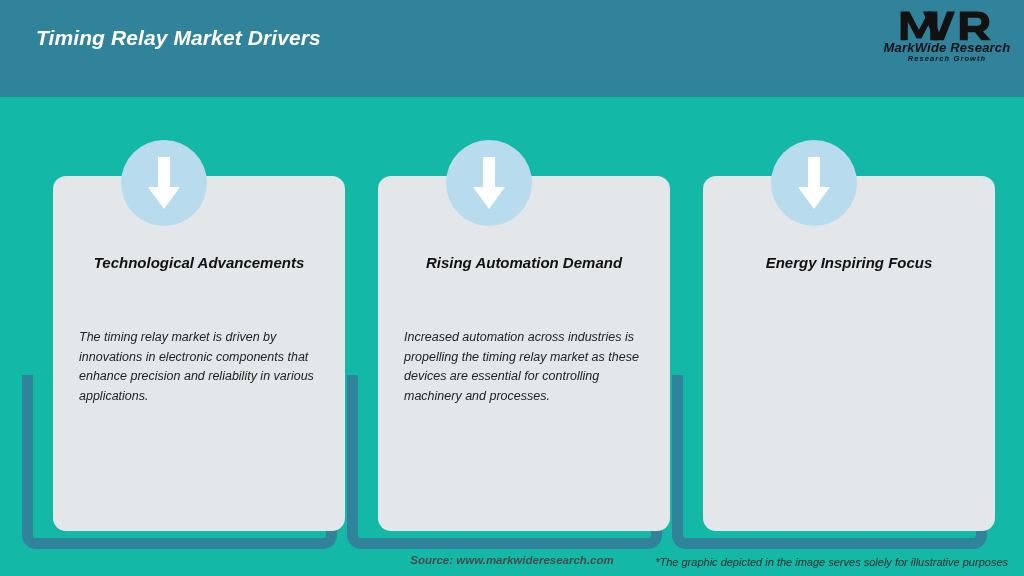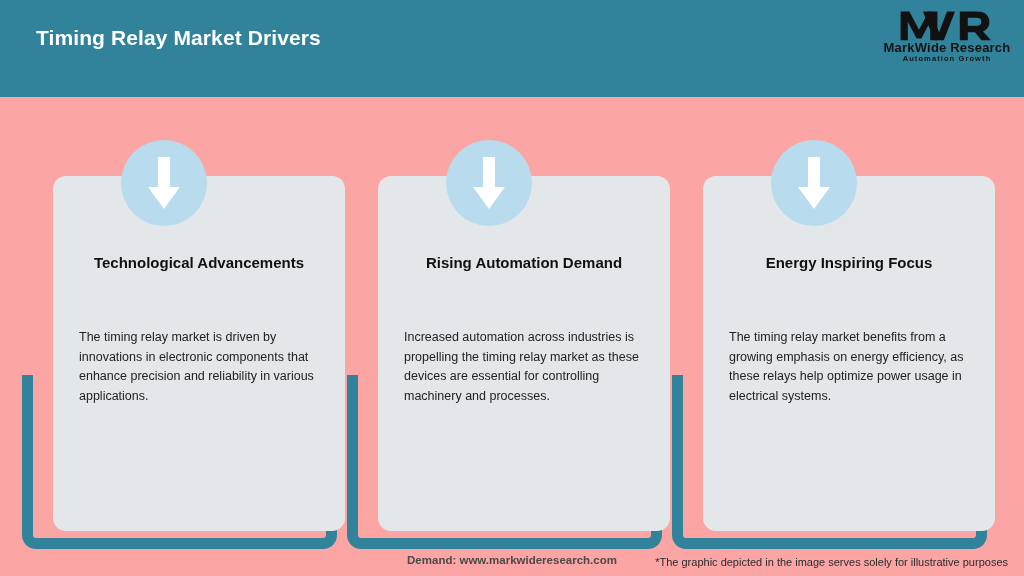--- a/index.html
+++ b/index.html
@@ -9,21 +9,22 @@
     height: 576px;
     background: #ffffff;
     font-family: "Liberation Sans", sans-serif;
     overflow: hidden;
   }
 
   .slide {
     position: relative;
     width: 1024px;
     height: 576px;
-    background: #fca5a5;
+    background: #14b8a6;
+    font-style: italic;
   }
 
   
   .header {
     position: absolute;
     left: 0; top: 0;
     width: 1024px;
     height: 97px;
     background: #31839b;
   }
@@ -192,21 +193,21 @@
         <g fill="#111111">
 
           <polygon points="2,40 2,4 13,4 25,27 37,4 48,4 48,40 39,40 39,17 28,38 22,38 11,17 11,40"></polygon>
 
           <polygon points="30,4 40,4 50,30 60,4 70,4 56,40 44,40"></polygon>
 
           <path d="M76 4 h22 c10 0 15 6 15 13 c0 6 -3 10 -8 12 l10 11 h-12 l-8 -10 h-9 v10 h-10 z m10 8 v10 h11 c4 0 6 -2 6 -5 c0 -3 -2 -5 -6 -5 z"></path>
         </g>
       </svg>
       <div class="logo-name">MarkWide Research</div>
-      <div class="logo-tag">Automation Growth</div>
+      <div class="logo-tag">Research Growth</div>
     </div>
   </div>
 
   <div class="cards">
 
     <div class="col col-0">
       <div class="frame"></div>
       <div class="card">
         <div class="card-heading">Technological Advancements</div>
         <div class="card-body">The timing relay market is driven by innovations in electronic components that enhance precision and reliability in various applications.</div>
@@ -228,28 +229,27 @@
         <svg viewBox="0 0 36 54">
           <polygon points="12,0 24,0 24,30 34,30 18,52 2,30 12,30" fill="#ffffff"></polygon>
         </svg>
       </div>
     </div>
 
     <div class="col col-2">
       <div class="frame"></div>
       <div class="card">
         <div class="card-heading">Energy Inspiring Focus</div>
-        <div class="card-body">The timing relay market benefits from a growing emphasis on energy efficiency, as these relays help optimize power usage in electrical systems.</div>
       </div>
       <div class="badge">
         <svg viewBox="0 0 36 54">
           <polygon points="12,0 24,0 24,30 34,30 18,52 2,30 12,30" fill="#ffffff"></polygon>
         </svg>
       </div>
     </div>
 
   </div>
 
-  <div class="footer-source">Demand: www.markwideresearch.com</div>
+  <div class="footer-source">Source: www.markwideresearch.com</div>
 
   <div class="footer-note">*The graphic depicted in the image serves solely for illustrative purposes</div>
 
 </div>
 
 </body></html>

